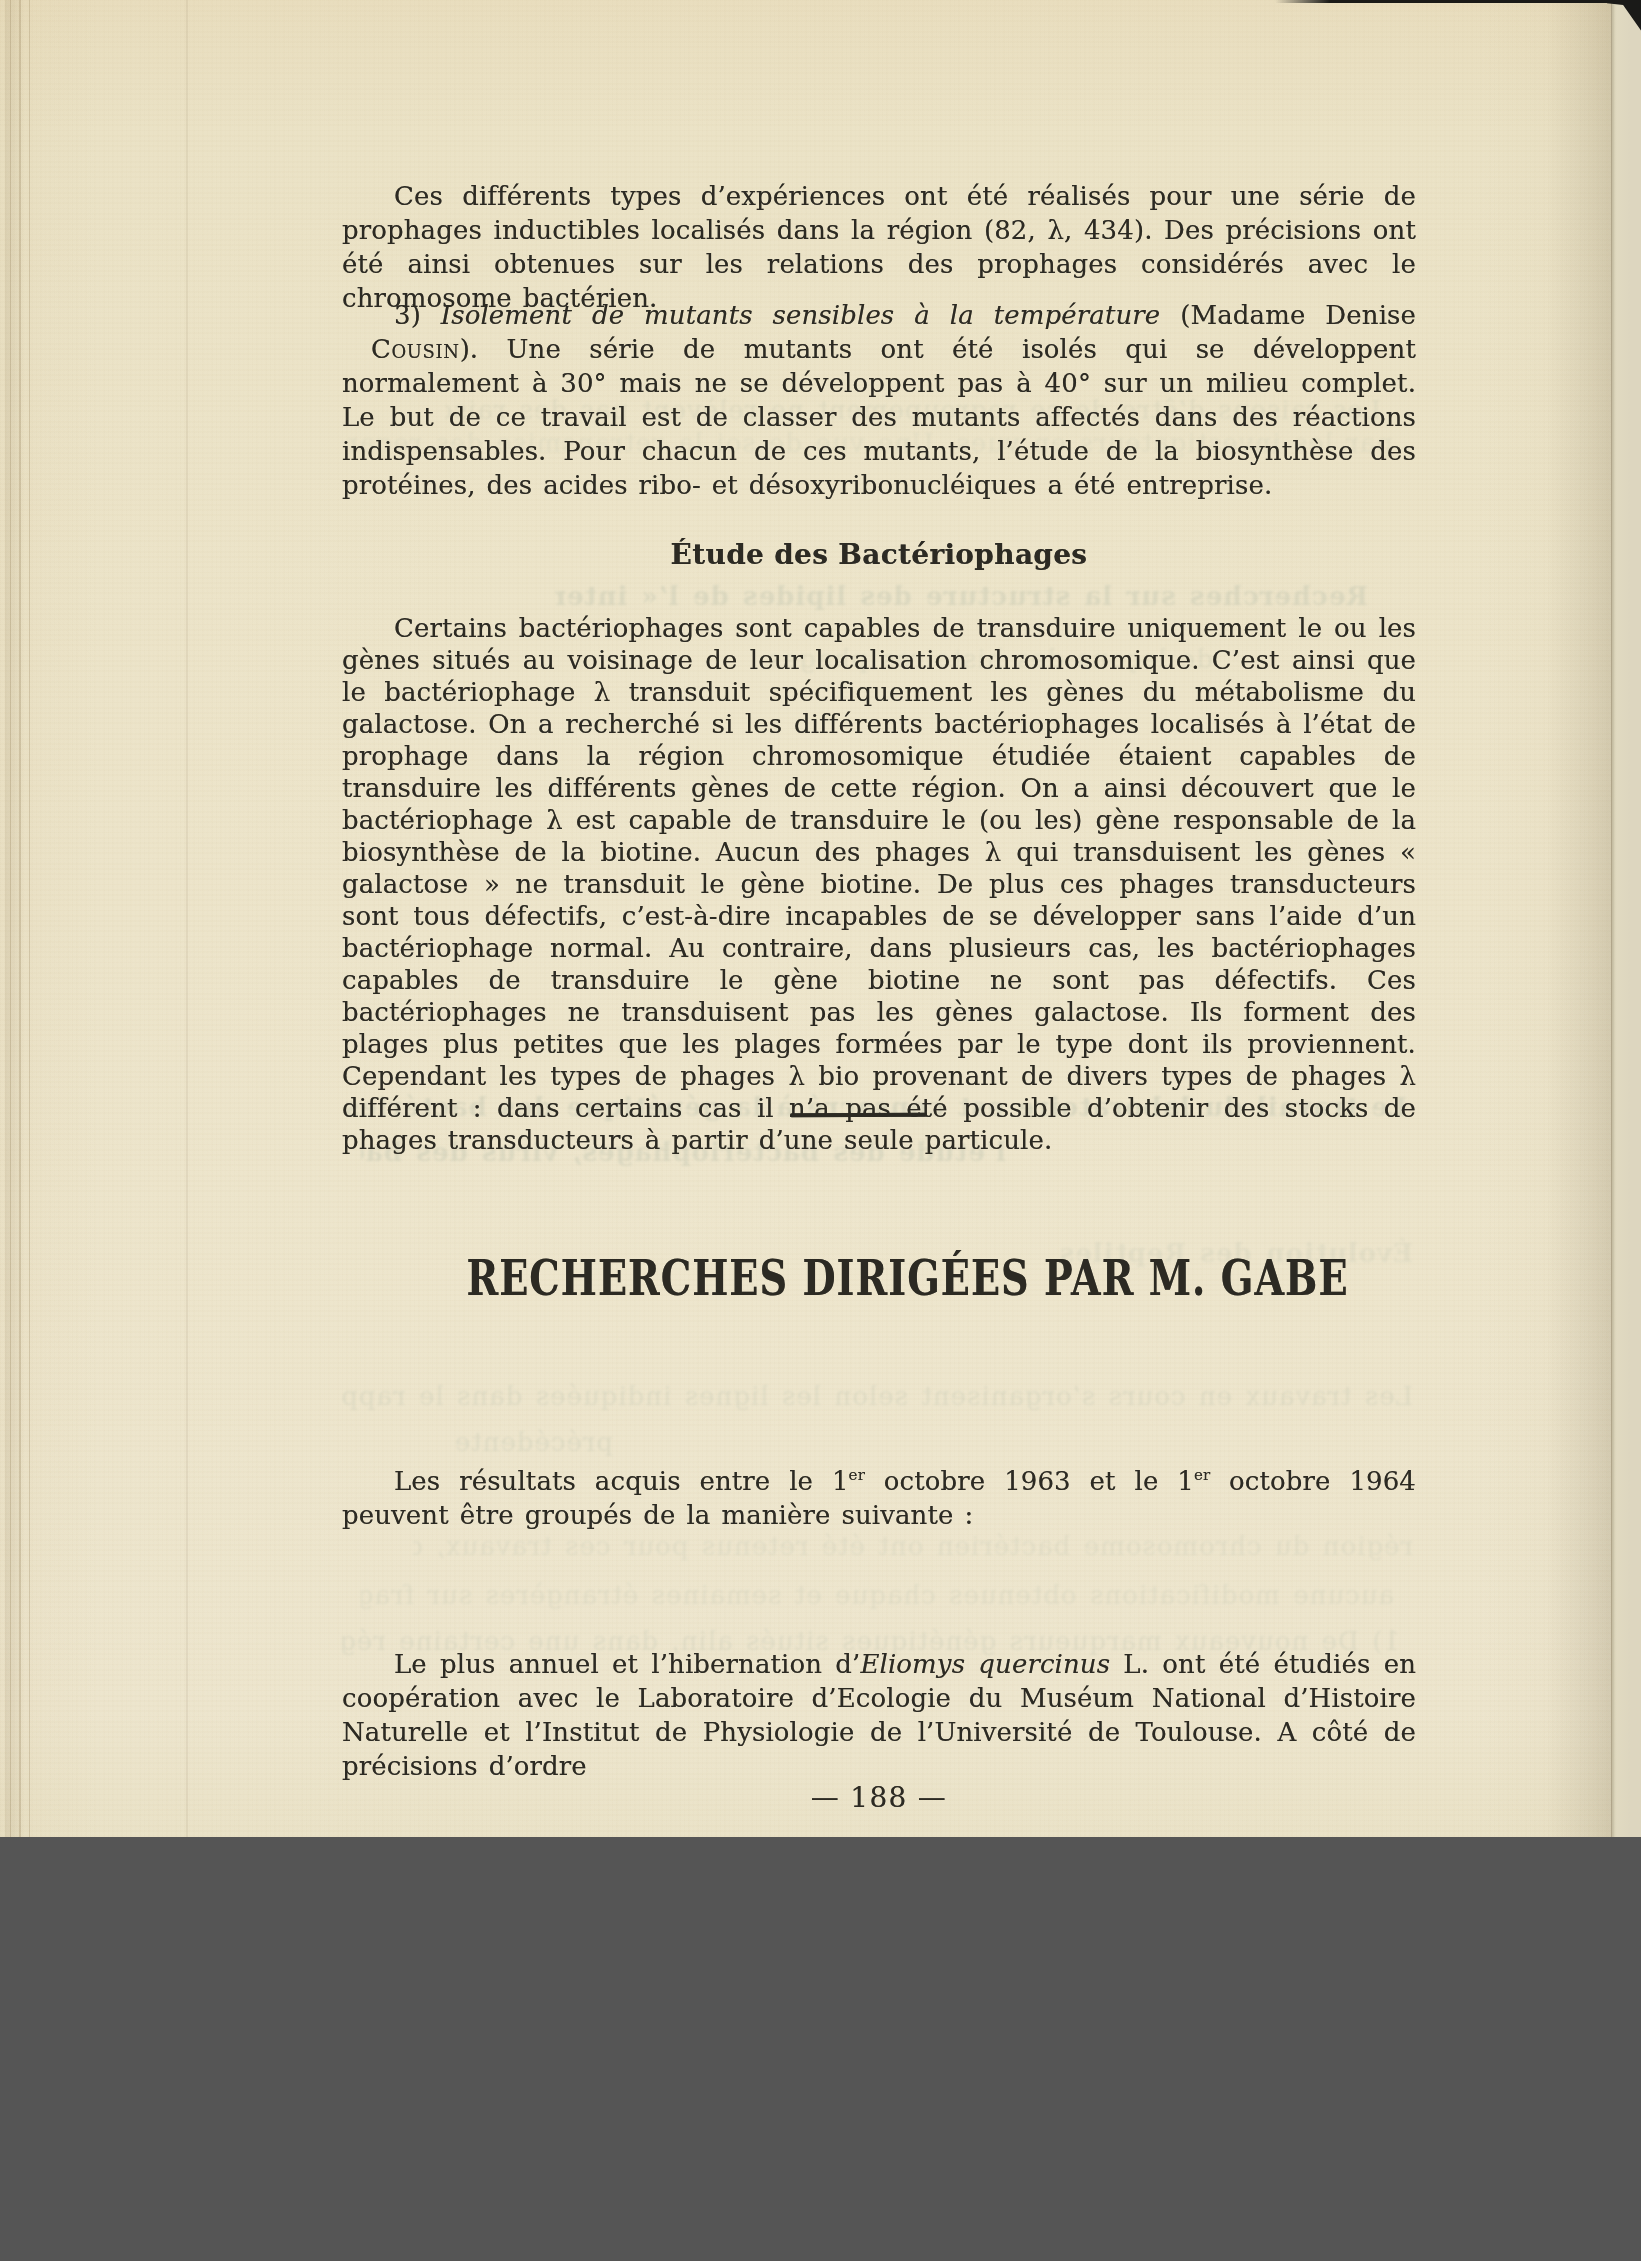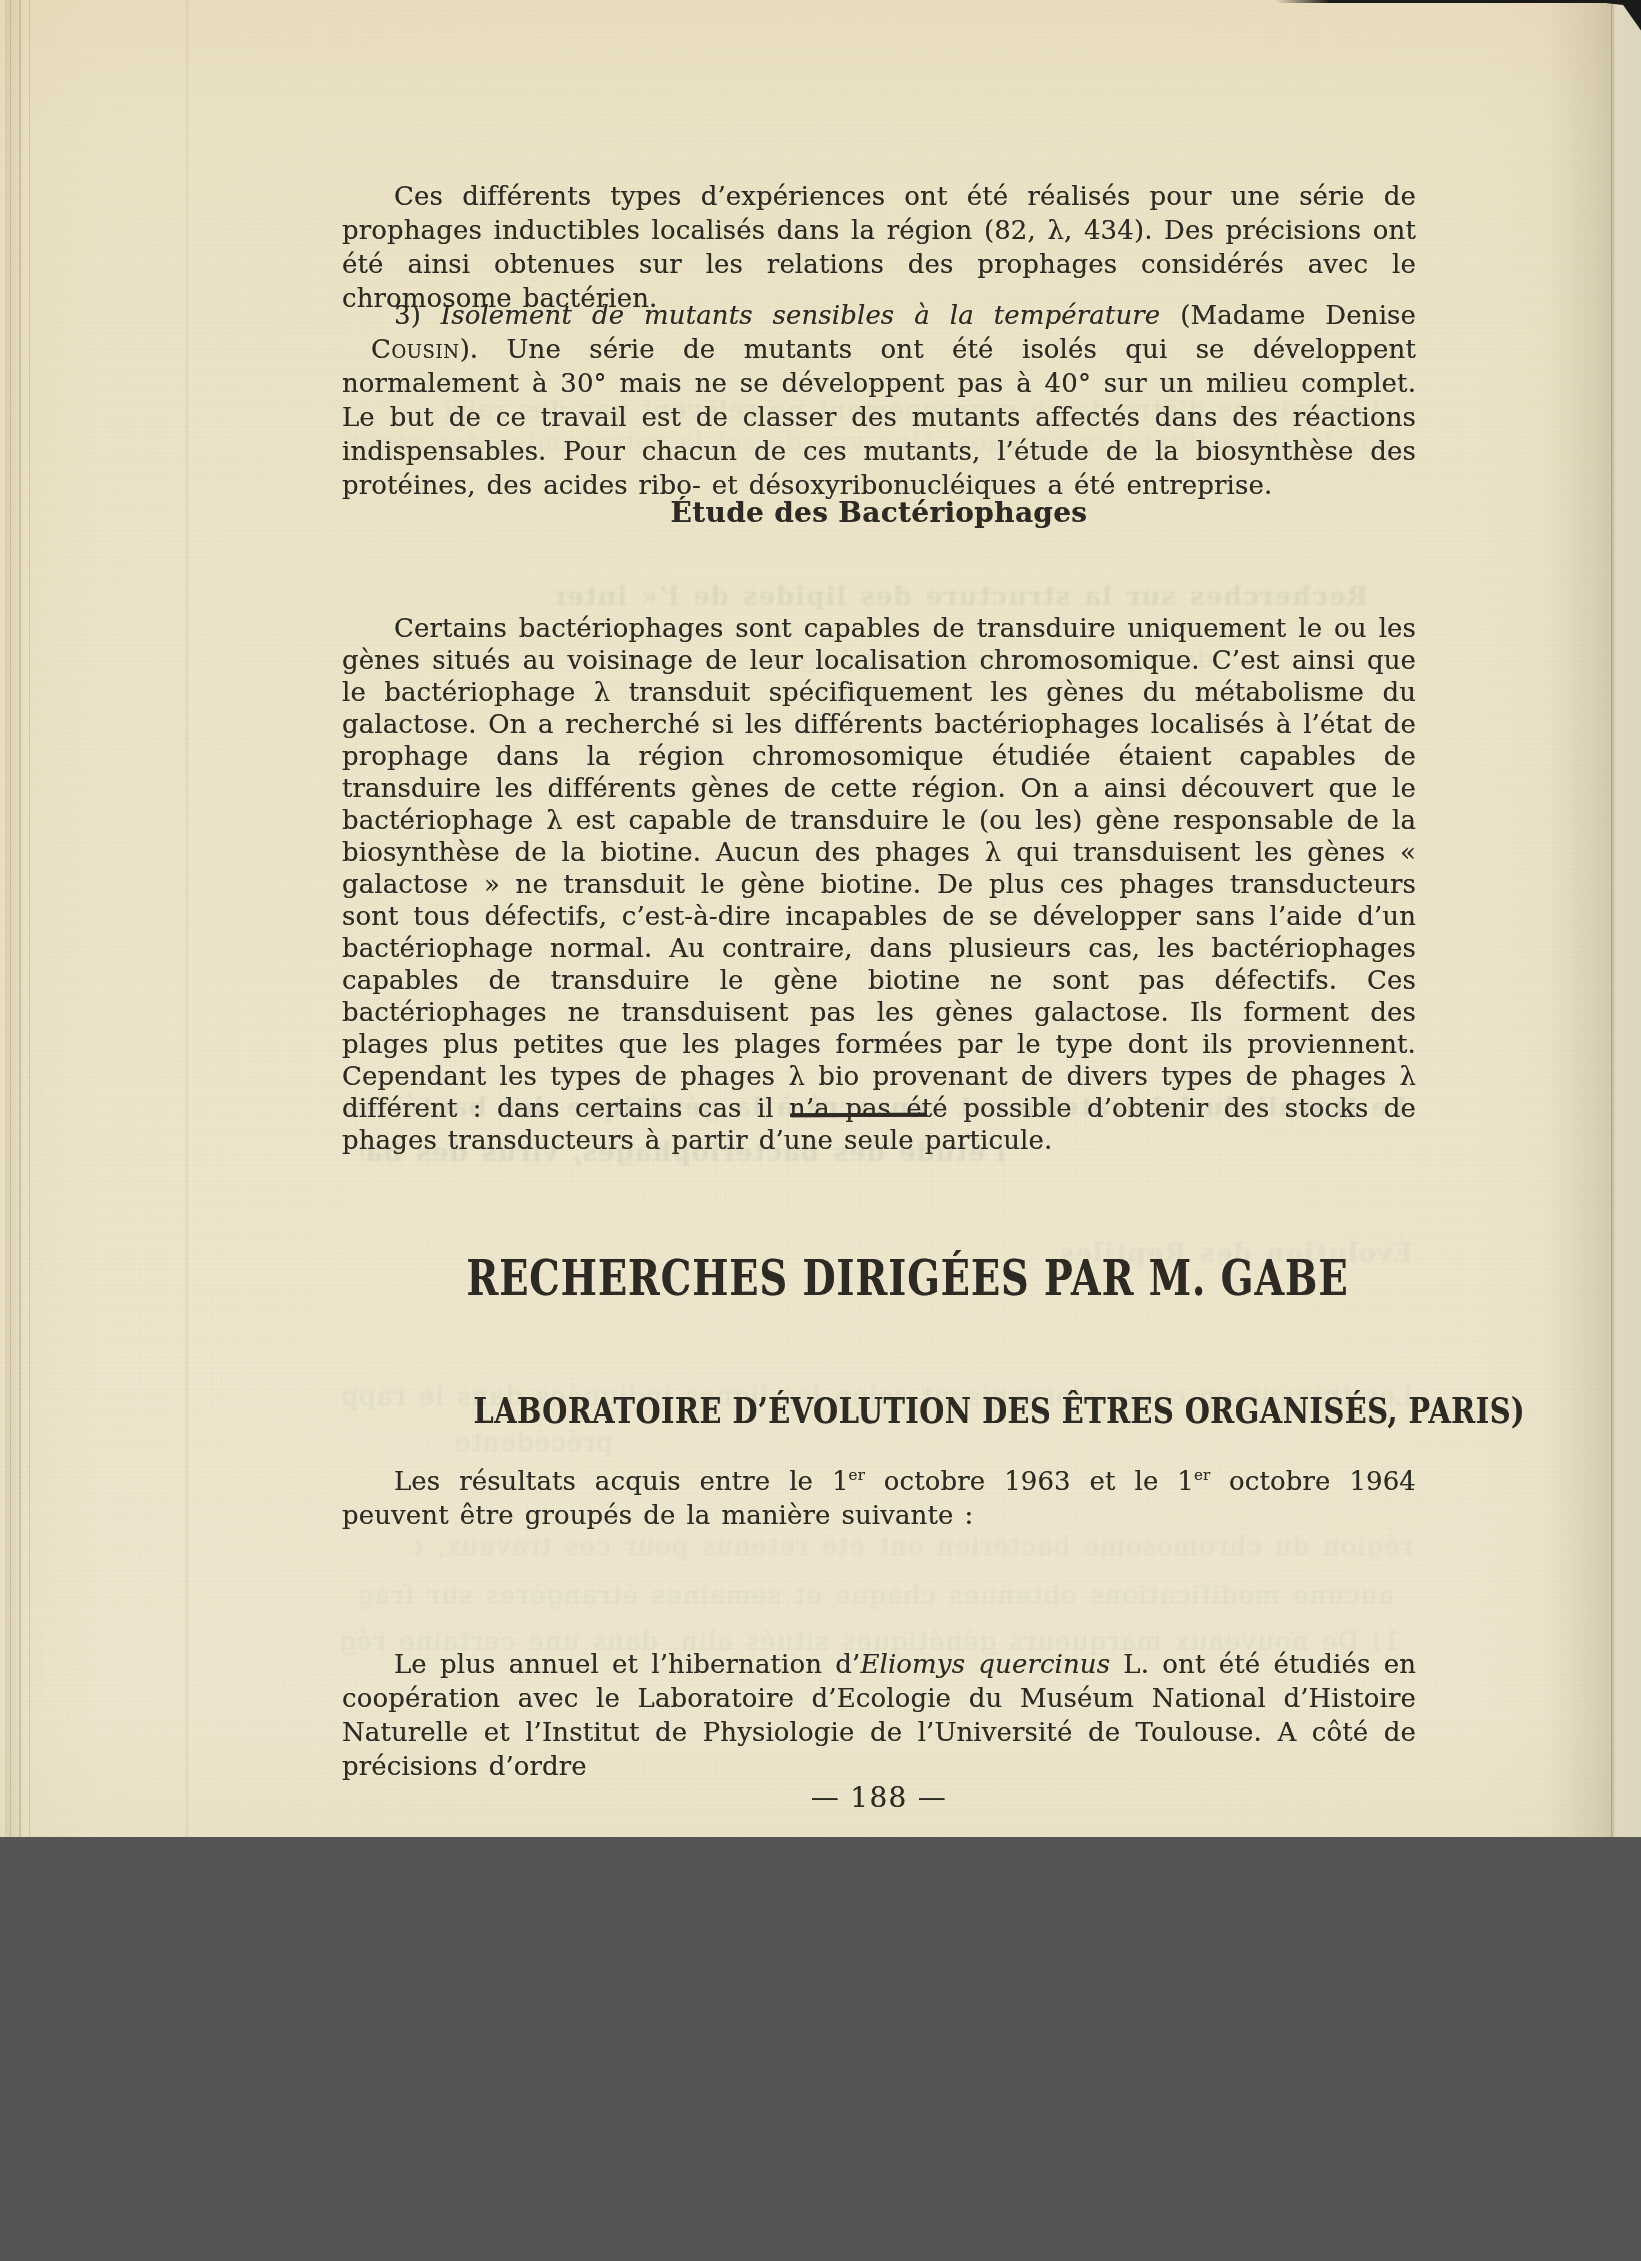--- a/index.html
+++ b/index.html
@@ -128,28 +128,27 @@
   <div class="ghost" style="left:413px;top:1531px;width:1000px;opacity:.09;">région du chromosome bactérien ont été retenus pour ces travaux, dont ce sont</div>
   <div class="ghost" style="left:361px;top:1580px;width:1033px;opacity:.09;">aucune modifications obtenues chaque et semaines étrangères sur fragments afin</div>
   <div class="ghost" style="left:342px;top:1626px;width:1058px;opacity:.10;">1) De nouveaux marqueurs génétiques situés alin, dans une certaine région du chromo-</div>
 
   <div class="content">
 
     <p class="body indent" style="top:179px">Ces différents types d’expériences ont été réalisés pour une série de prophages inductibles localisés dans la région (82, λ, 434). Des précisions ont été ainsi obtenues sur les relations des prophages considérés avec le chromosome bactérien.</p>
 
     <p class="body indent" style="top:298px"><span>3) </span><span class="it">Isolement de mutants sensibles à la température</span><span> (Madame Denise </span><span class="sc">Cousin</span><span>). Une série de mutants ont été isolés qui se développent normalement à 30° mais ne se développent pas à 40° sur un milieu complet. Le but de ce travail est de classer des mutants affectés dans des réactions indispensables. Pour chacun de ces mutants, l’étude de la biosynthèse des protéines, des acides ribo- et désoxyribonucléiques a été entreprise.</span></p>
 
-    <h2 class="sec-heading" style="top:496px">Étude des Bactériophages</h2>
+    <h2 class="sec-heading" style="top:538px">Étude des Bactériophages</h2>
 
     <p class="body indent big" style="top:612px">Certains bactériophages sont capables de transduire uniquement le ou les gènes situés au voisinage de leur localisation chromosomique. C’est ainsi que le bactériophage λ transduit spécifiquement les gènes du métabolisme du galactose. On a recherché si les différents bactériophages localisés à l’état de prophage dans la région chromosomique étudiée étaient capables de transduire les différents gènes de cette région. On a ainsi découvert que le bactériophage λ est capable de transduire le (ou les) gène responsable de la biosynthèse de la biotine. Aucun des phages λ qui transduisent les gènes « galactose » ne transduit le gène biotine. De plus ces phages transducteurs sont tous défectifs, c’est-à-dire incapables de se développer sans l’aide d’un bactériophage normal. Au contraire, dans plusieurs cas, les bactériophages capables de transduire le gène biotine ne sont pas défectifs. Ces bactériophages ne transduisent pas les gènes galactose. Ils forment des plages plus petites que les plages formées par le type dont ils proviennent. Cependant les types de phages λ bio provenant de divers types de phages λ différent : dans certains cas il n’a pas été possible d’obtenir des stocks de phages transducteurs à partir d’une seule particule.</p>
 
     <div class="divider" style="top:1113px"></div>
 
     <div class="title-line" style="top:1249px"><span class="cond t1">RECHERCHES DIRIGÉES PAR M. GABE</span></div>
-    <div class="title-line" style="top:1389px"><span class="cond t2">LABORATOIRE D’ÉVOLUTION DES ÊTRES ORGANISÉS, PARIS)</span></div>
 
     <p class="body indent" style="top:1464px"><span>Les résultats acquis entre le 1</span><sup class="sup">er</sup><span> octobre 1963 et le 1</span><sup class="sup">er</sup><span> octobre 1964 peuvent être groupés de la manière suivante :</span></p>
 
 
     <p class="body indent" style="top:1647px"><span>Le plus annuel et l’hibernation d’</span><span class="it">Eliomys quercinus</span><span> L. ont été étudiés en coopération avec le Laboratoire d’Ecologie du Muséum National d’Histoire Naturelle et l’Institut de Physiologie de l’Université de Toulouse. A côté de précisions d’ordre</span></p>
 
     <div class="page-number" style="top:1781px">— 188 —</div>
 
   </div>
 

